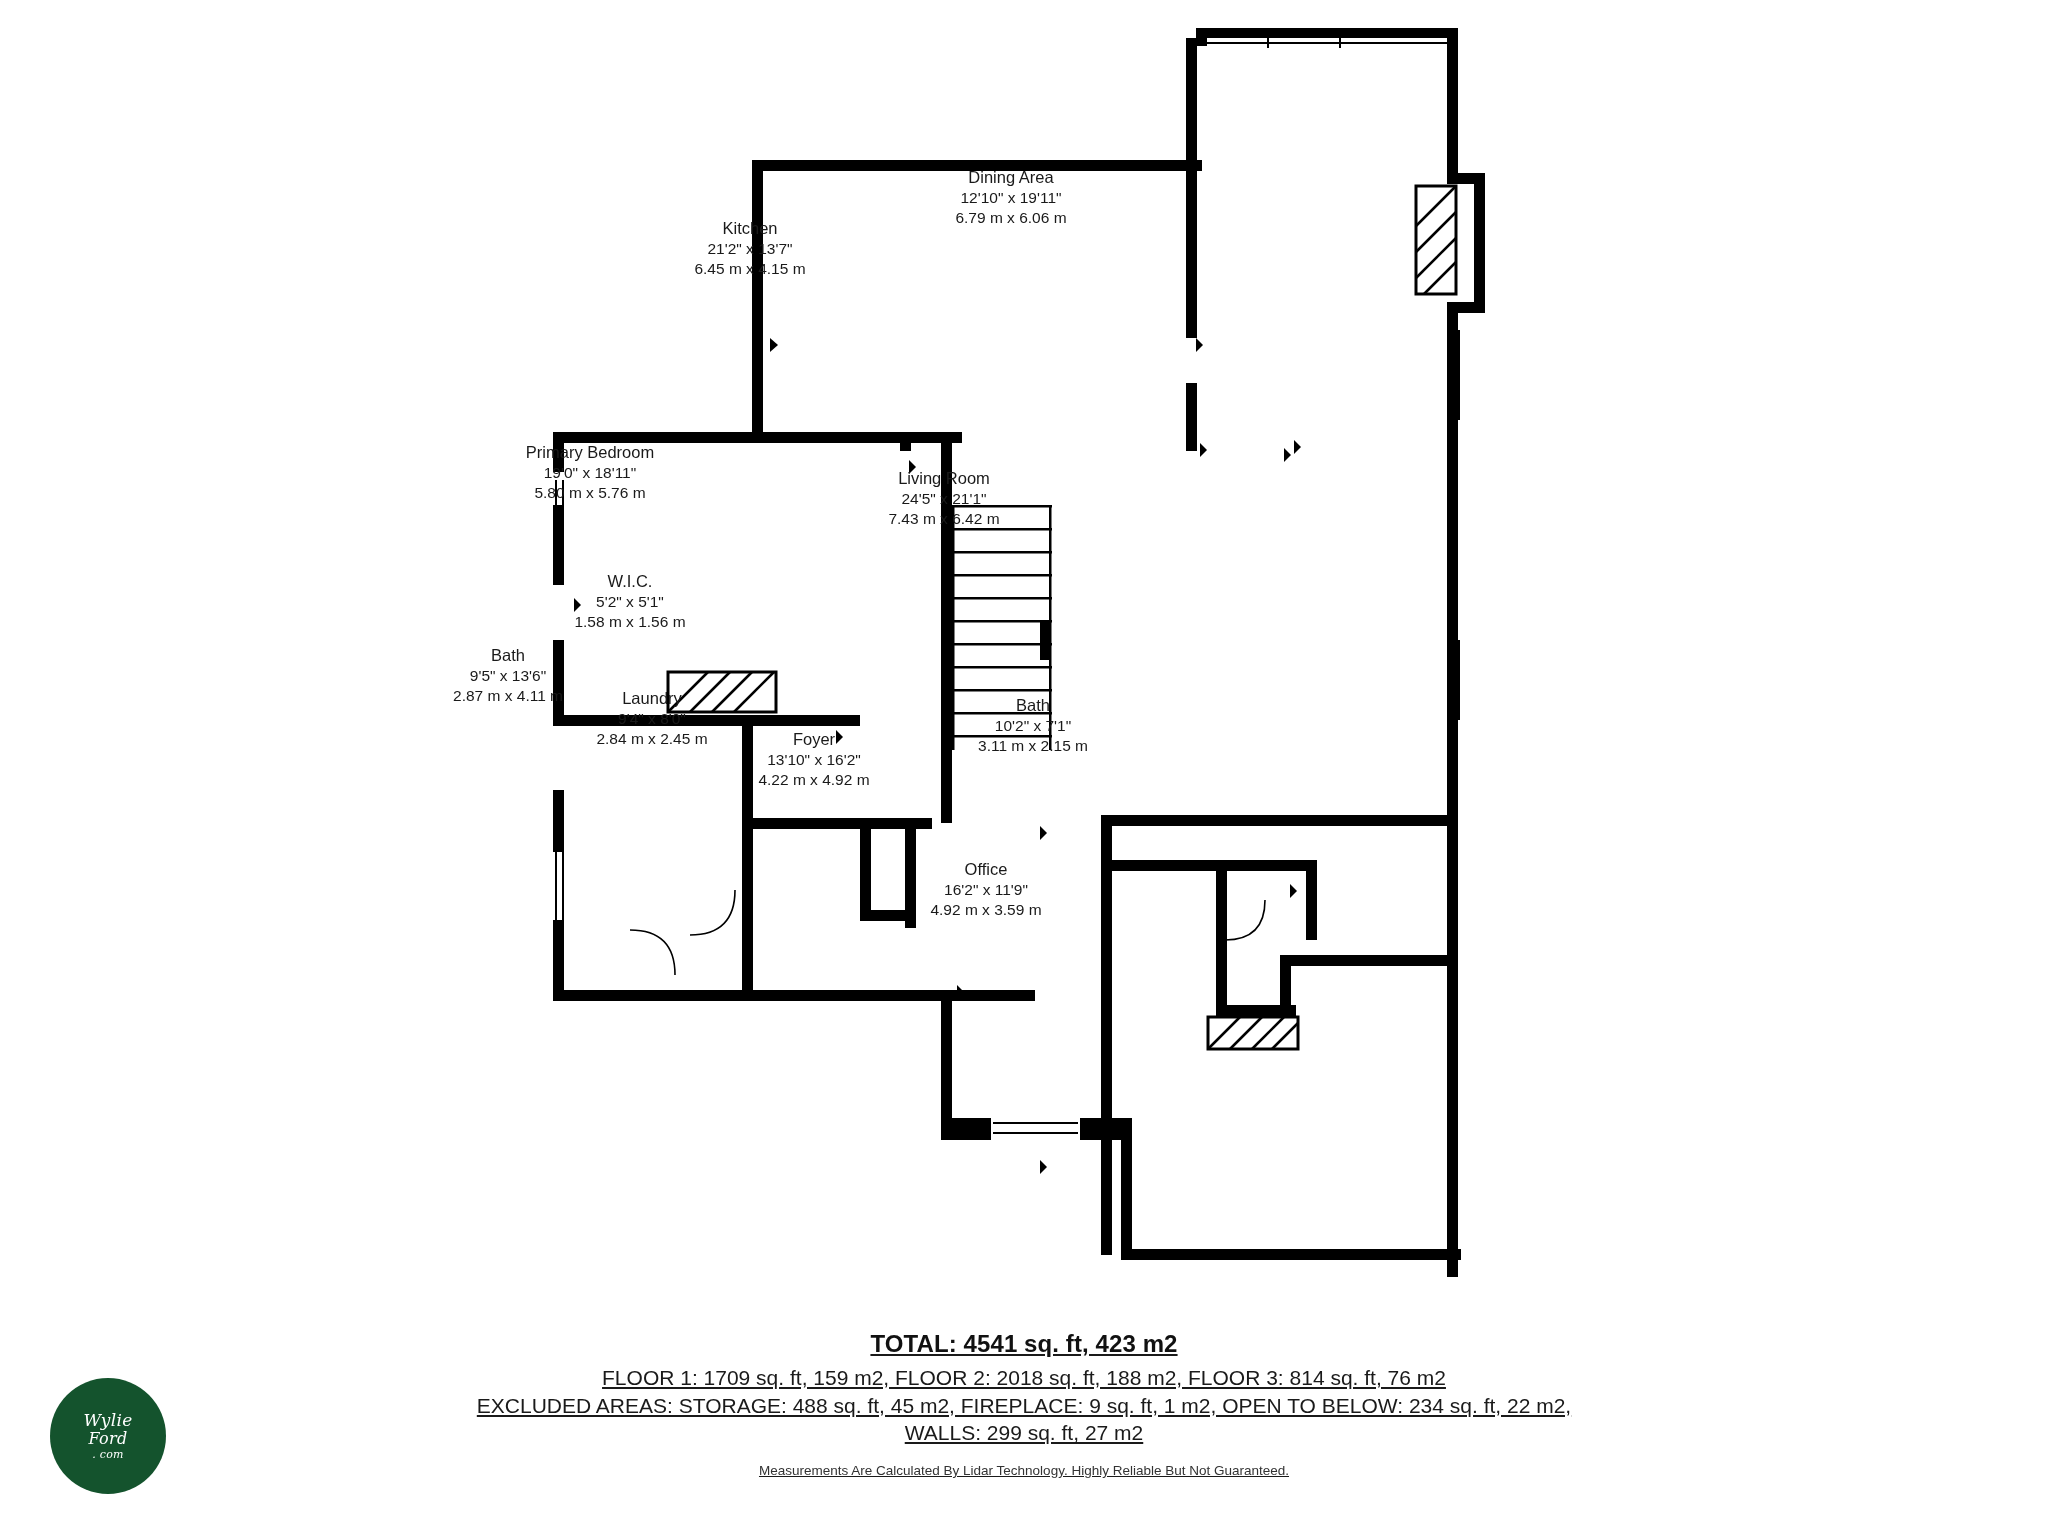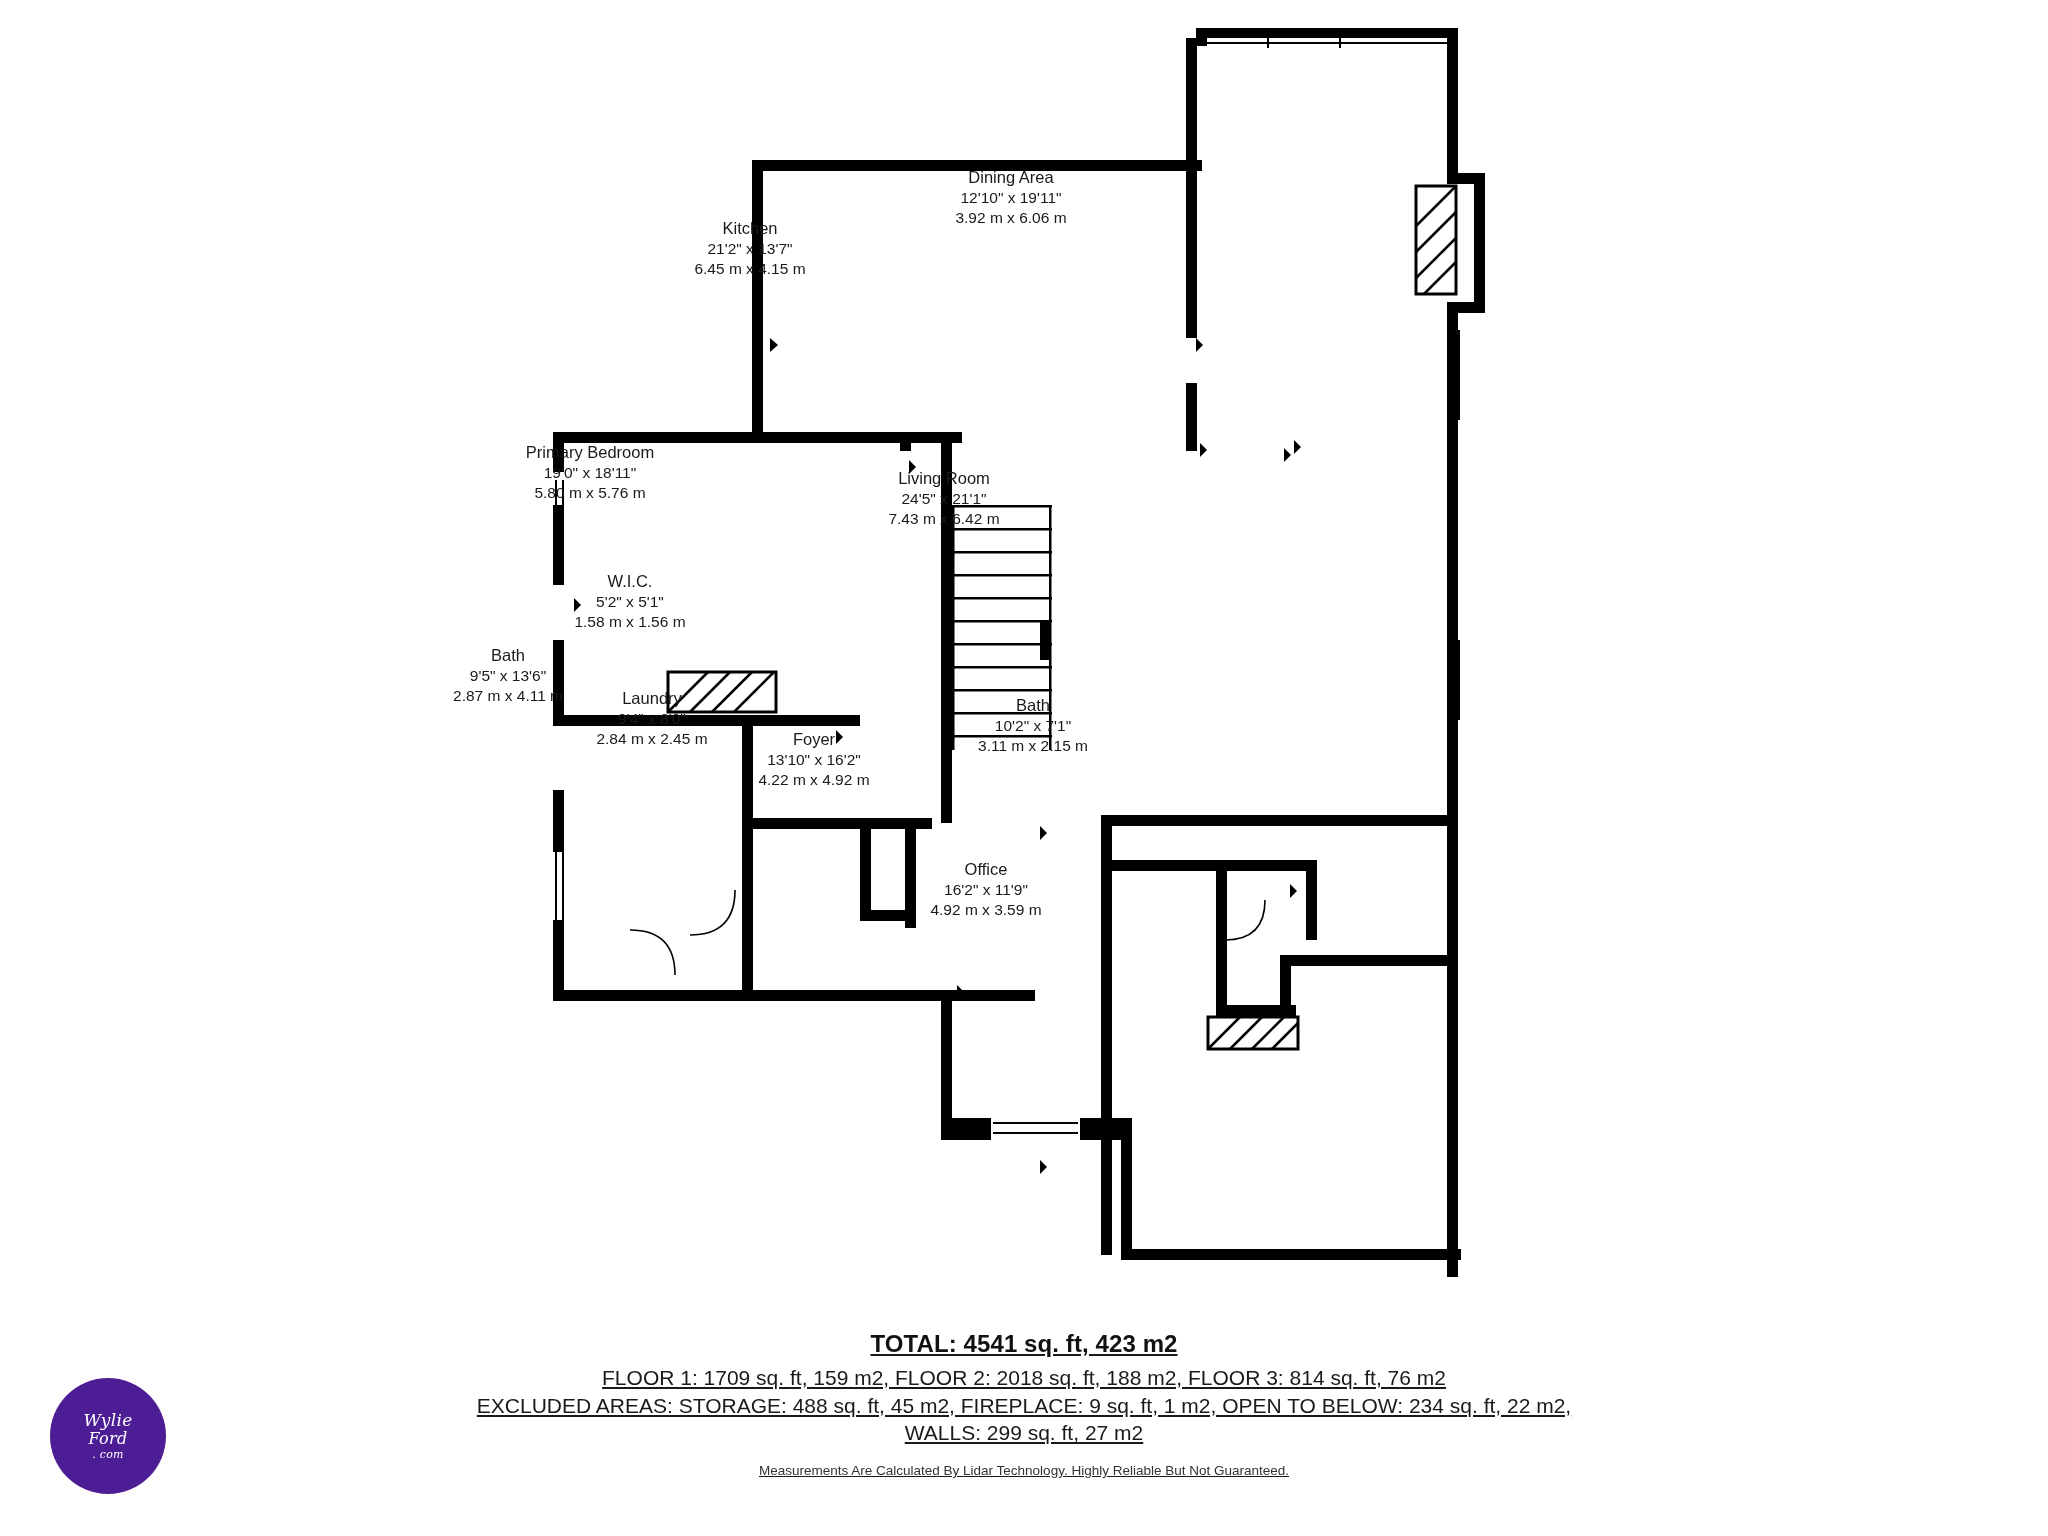--- a/index.html
+++ b/index.html
@@ -73,21 +73,21 @@
     position: absolute;
     left: 50px;
     top: 1378px;
     width: 116px;
     height: 116px;
   }
   #logo .logo-circle {
     width: 116px;
     height: 116px;
     border-radius: 50%;
-    background: #4c1d95;
+    background: #14532d;
     color: #fff;
     display: flex;
     align-items: center;
     justify-content: center;
     flex-direction: column;
   }
   #logo .logo-text {
     font-family: "DejaVu Serif", serif;
     font-style: italic;
     font-size: 17px;
@@ -270,21 +270,21 @@
         <polygon points="1040,1160 1047,1167 1040,1174"></polygon>
         <polygon points="1294,440 1301,447 1294,454"></polygon>
         <polygon points="1284,448 1291,455 1284,462"></polygon>
       </g>
     </g>
   </svg>
 
   <div class="room-label" style="left:1011px;top:197px;">
     <div class="rl-name">Dining Area</div>
     <div class="rl-dim">12'10" x 19'11"</div>
-    <div class="rl-dim">3.92 m x 6.06 m</div>
+    <div class="rl-dim">6.79 m x 6.06 m</div>
   </div>
 
   <div class="room-label" style="left:750px;top:248px;">
     <div class="rl-name">Kitchen</div>
     <div class="rl-dim">21'2" x 13'7"</div>
     <div class="rl-dim">6.45 m x 4.15 m</div>
   </div>
 
   <div class="room-label" style="left:944px;top:498px;">
     <div class="rl-name">Living Room</div>

